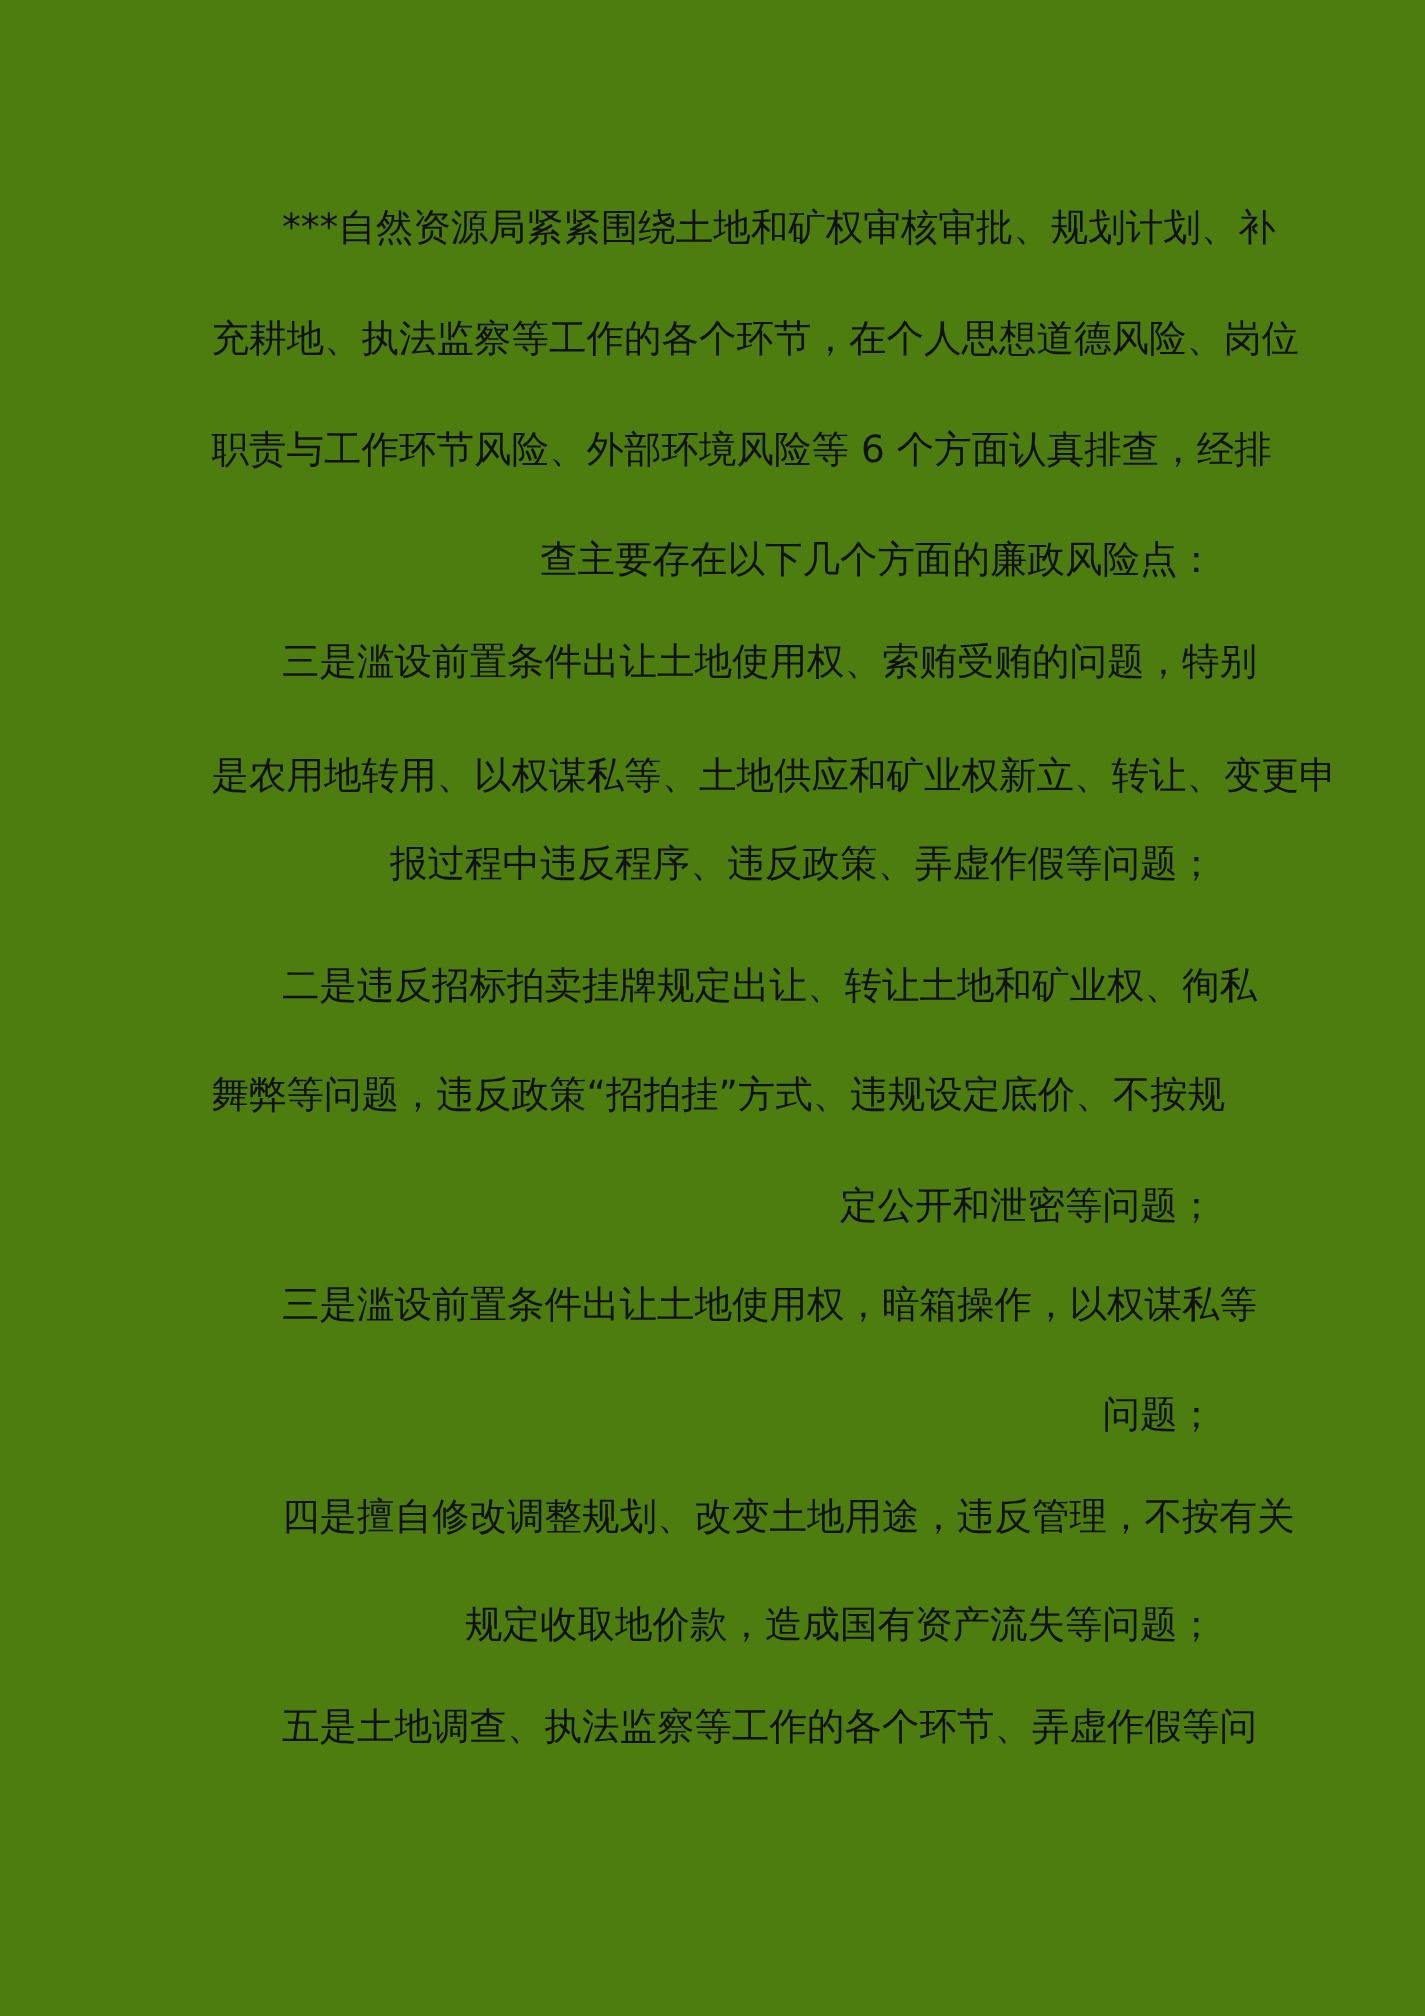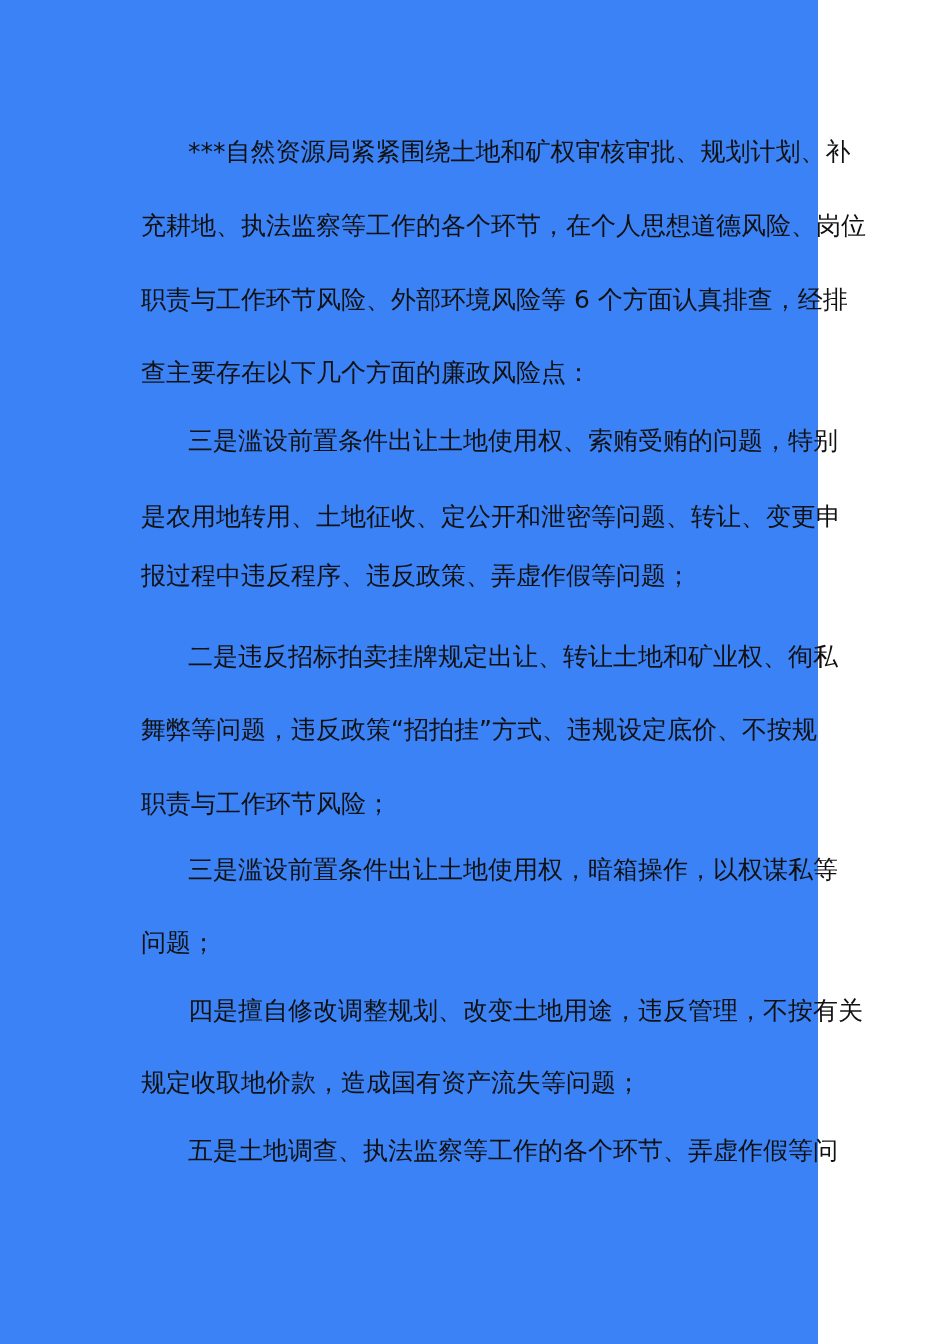--- a/index.html
+++ b/index.html
@@ -11,23 +11,23 @@
       width: 950px;
       height: 1344px;
       position: relative;
       overflow: hidden;
       font-family: "DejaVu Sans", "Liberation Sans", sans-serif;
       color: #111111;
     }
     .page {
       position: absolute;
       left: 0; top: 0;
-      width: 818px;
+      width: 950px;
       height: 1344px;
-      background: #3b82f6;
+      background: #4d7c0f;
       text-decoration: underline;
     }
     .line {
       position: absolute;
       left: 141px;
       width: 669px;
       height: 34px;
       font-size: 25px;
       line-height: 34px;
       white-space: nowrap;
@@ -35,45 +35,45 @@
     }
     .line.full {
       text-align: justify;
       text-align-last: justify;
     }
     .line.indent {
       left: 188px;
       width: 622px;
     }
     .line.last {
-      text-align: left;
+      text-align: right;
     }
   </style>
 </head>
 <body>
 
 <div class="page">
 
   <div>
     <div class="line full indent" style="top:135px">***自然资源局紧紧围绕土地和矿权审核审批、规划计划、补</div>
     <div class="line full" style="top:209px">充耕地、执法监察等工作的各个环节，在个人思想道德风险、岗位</div>
     <div class="line full" style="top:283px">职责与工作环节风险、外部环境风险等 6 个方面认真排查，经排</div>
     <div class="line last" style="top:356px">查主要存在以下几个方面的廉政风险点：</div>
   </div>
 
   <div>
     <div class="line full indent" style="top:424px">三是滥设前置条件出让土地使用权、索贿受贿的问题，特别</div>
-    <div class="line full" style="top:500px">是农用地转用、土地征收、定公开和泄密等问题、转让、变更申</div>
+    <div class="line full" style="top:500px">是农用地转用、以权谋私等、土地供应和矿业权新立、转让、变更申</div>
     <div class="line last" style="top:559px">报过程中违反程序、违反政策、弄虚作假等问题；</div>
   </div>
 
   <div>
     <div class="line full indent" style="top:640px">二是违反招标拍卖挂牌规定出让、转让土地和矿业权、徇私</div>
     <div class="line full" style="top:713px">舞弊等问题，违反政策“招拍挂”方式、违规设定底价、不按规</div>
-    <div class="line last" style="top:787px">职责与工作环节风险；</div>
+    <div class="line last" style="top:787px">定公开和泄密等问题；</div>
   </div>
 
   <div>
     <div class="line full indent" style="top:853px">三是滥设前置条件出让土地使用权，暗箱操作，以权谋私等</div>
     <div class="line last" style="top:926px">问题；</div>
   </div>
 
   <div>
     <div class="line full indent" style="top:994px">四是擅自修改调整规划、改变土地用途，违反管理，不按有关</div>
     <div class="line last" style="top:1066px">规定收取地价款，造成国有资产流失等问题；</div>

